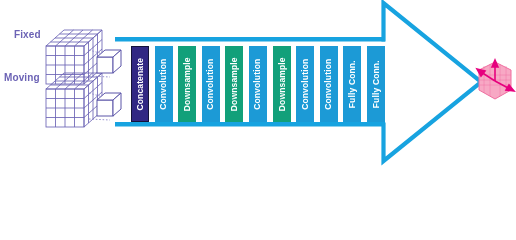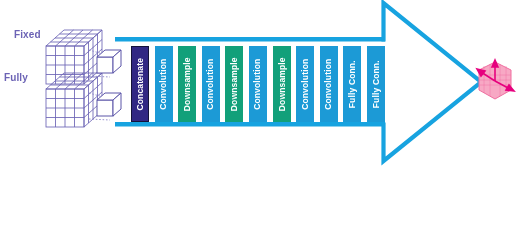--- a/index.html
+++ b/index.html
@@ -145,21 +145,21 @@
         <polygon points="495,60 492,67 498,67"></polygon>
         <line x1="495" y1="81" x2="510" y2="89"></line>
         <polygon points="514,91 506,90 509,85"></polygon>
         <line x1="495" y1="81" x2="481" y2="72"></line>
         <polygon points="477,69 485,71 481,76"></polygon>
       </g>
     </g>
   </svg>
 
   <div class="vol-label" id="label-fixed">Fixed</div>
-  <div class="vol-label" id="label-moving">Fully</div>
+  <div class="vol-label" id="label-moving">Moving</div>
 
   <div id="blocks">
       <div class="blk first" style="left: 131px; width: 18px; background: rgb(49, 39, 131);">
         <span>Concatenate</span>
       </div>
       <div class="blk" style="left: 154.6px; width: 18px; background: rgb(28, 154, 214);">
         <span>Convolution</span>
       </div>
       <div class="blk" style="left: 178.2px; width: 18px; background: rgb(18, 160, 122);">
         <span>Downsample</span>

